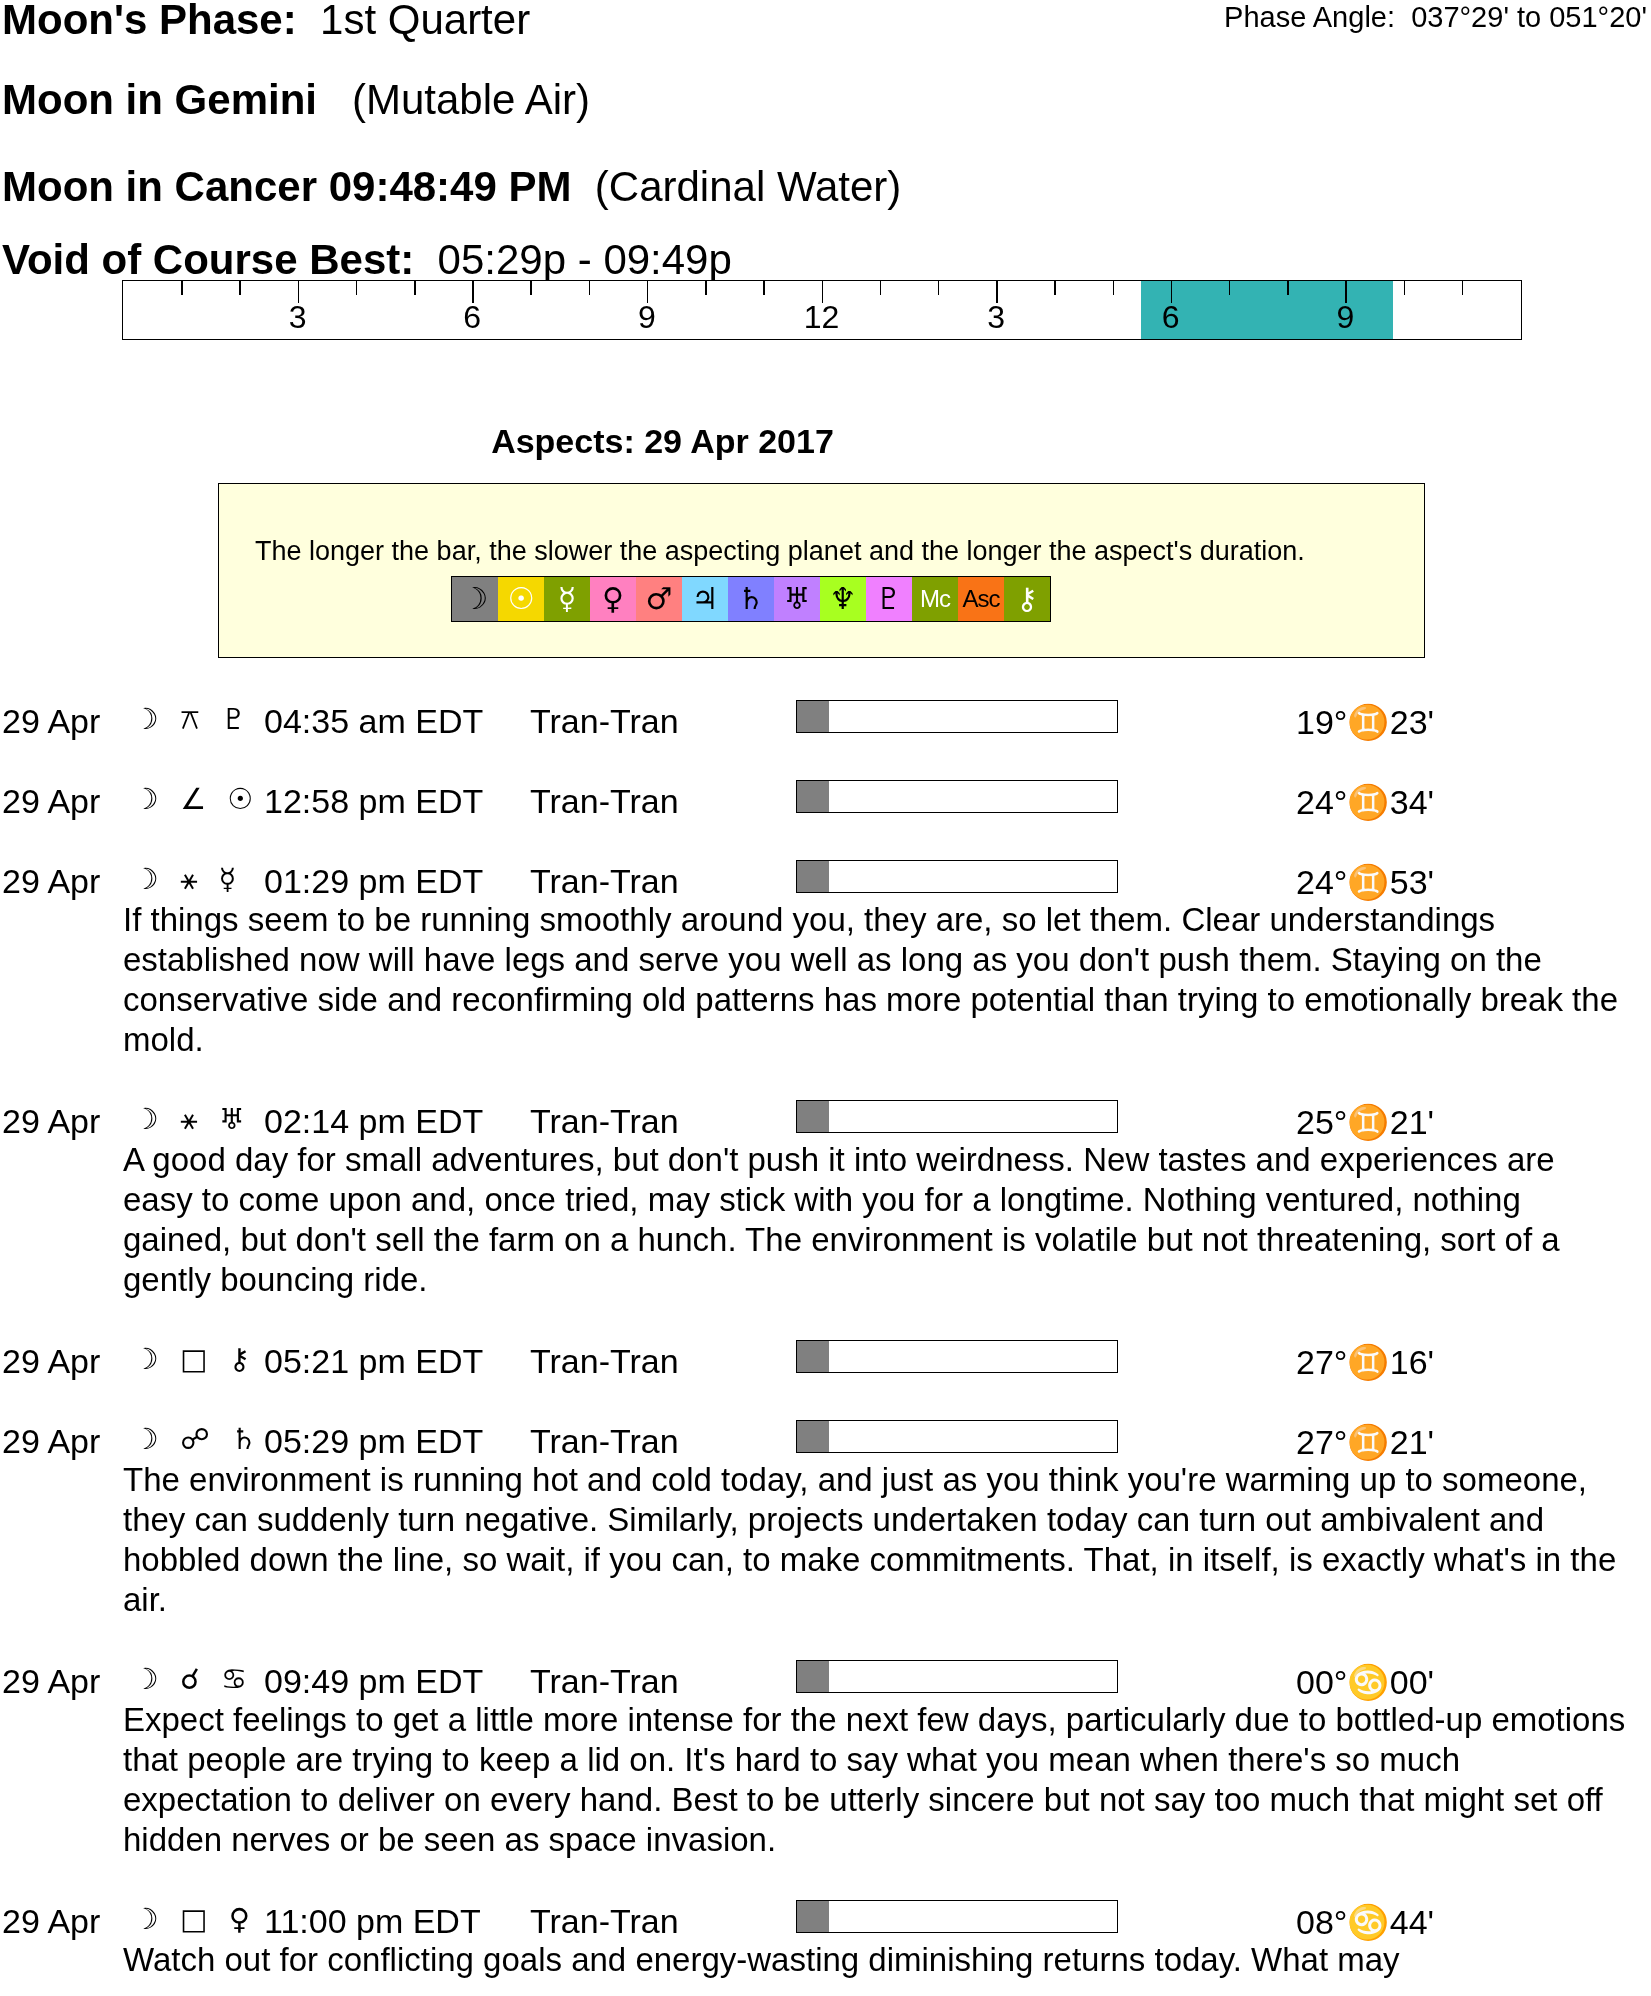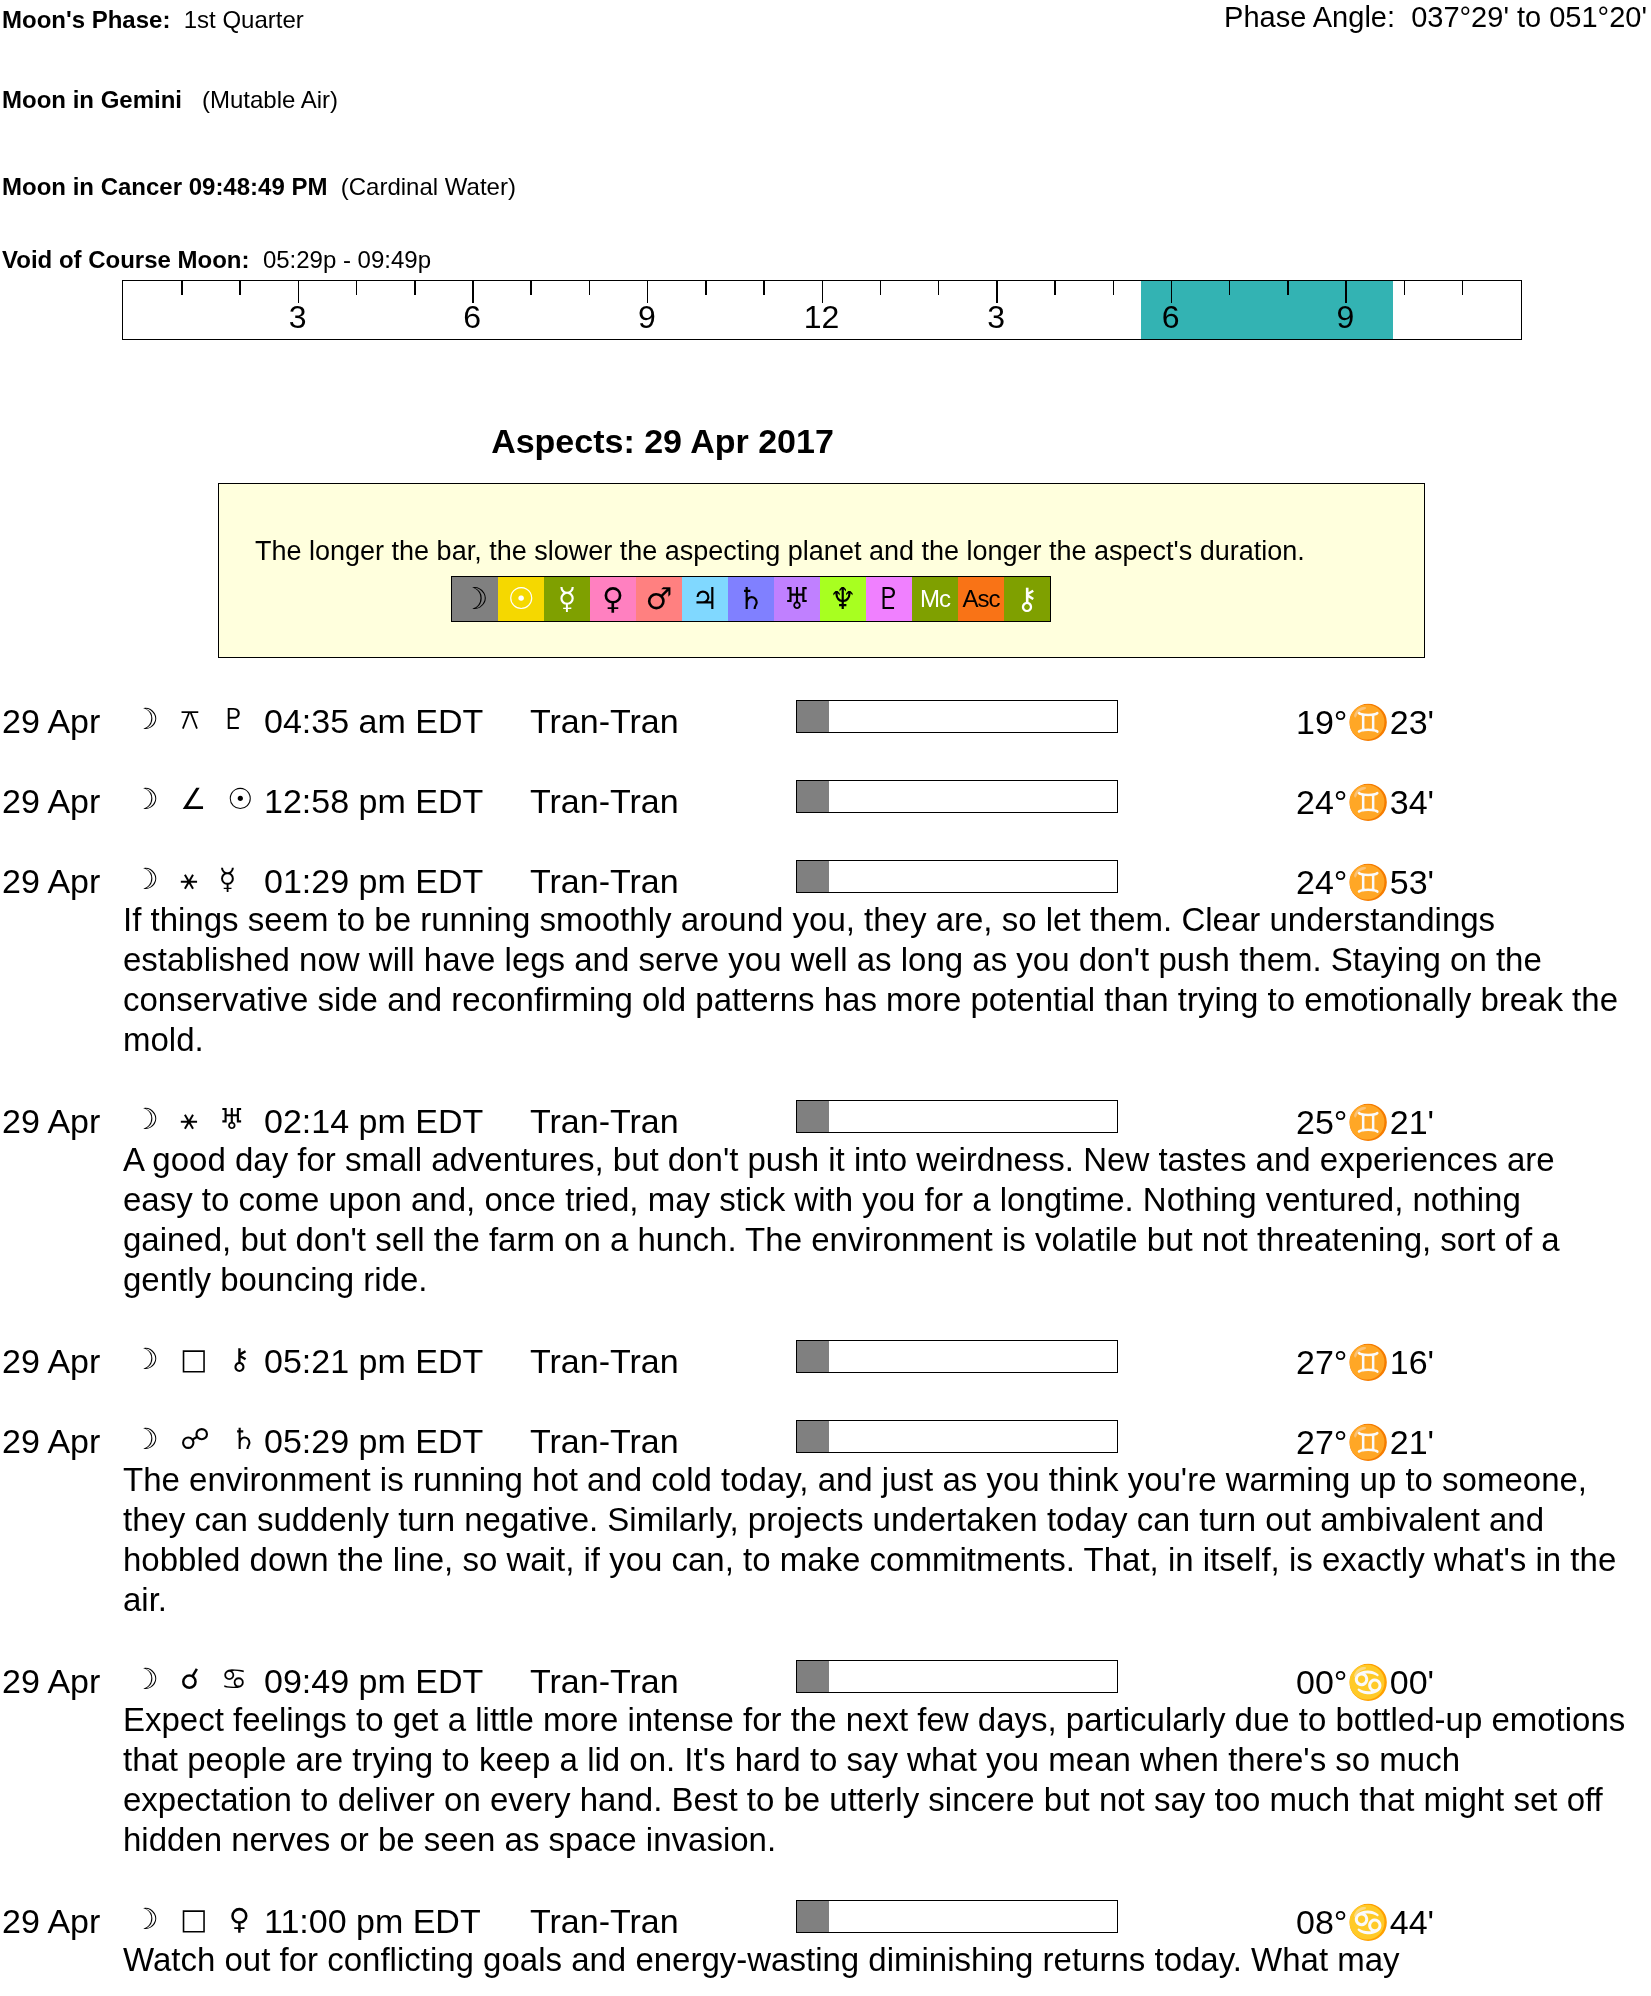--- a/index.html
+++ b/index.html
@@ -1,21 +1,21 @@
 <!DOCTYPE html>
 <html><head>
 <meta charset="utf-8">
 <style>
   html, body { margin: 0; padding: 0; background: #ffffff; }
   body {
     width: 1651px; height: 1996px; overflow: hidden; position: relative;
     font-family: "Liberation Sans", sans-serif; color: #000;
   }
   .abs { position: absolute; white-space: nowrap; }
-  .hdr { font-size: 24px; line-height: 40px; }
+  .hdr { font-size: 42px; line-height: 40px; }
   .hdr b { font-weight: bold; }
   .phase-angle { font-size: 29px; line-height: 34px; right: 4px; top: 0px; }
 
   
   #timeline {
     position: absolute; left: 122px; top: 280px; width: 1400px; height: 60px;
     border: 1.5px solid #000; box-sizing: border-box; background: #fff; overflow: hidden;
   }
   #timeline .voc { position: absolute; top: 0; bottom: 0; }
   #timeline .tick { position: absolute; top: 0; width: 1.5px; background: #000; }
@@ -60,21 +60,21 @@
 <div class="abs phase-angle">
   <span>Phase Angle:</span>&nbsp;&nbsp;<span>037°29' to 051°20'</span>
 </div>
 <div class="abs hdr" style="left:2px; top:80px;">
   <b>Moon in Gemini</b>&nbsp;&nbsp;&nbsp;<span>(Mutable Air)</span>
 </div>
 <div class="abs hdr" style="left:2px; top:160px;margin-top:7px;">
   <b>Moon in Cancer 09:48:49 PM</b>&nbsp;&nbsp;<span>(Cardinal Water)</span>
 </div>
 <div class="abs hdr" style="left:2px; top:240px;">
-  <b>Void of Course Moon:</b>&nbsp;&nbsp;<span>05:29p -  09:49p</span>
+  <b>Void of Course Best:</b>&nbsp;&nbsp;<span>05:29p -  09:49p</span>
 </div>
 
 <div id="timeline">
   <div class="voc" style="left: 1017.66px; width: 252.275px; background: rgb(51, 179, 179);"></div>
 <div class="tick" style="left: 58.2083px; height: 14px;"></div>
     <div class="tick" style="left: 116.417px; height: 14px;"></div>
     <div class="tick" style="left: 174.625px; height: 22px;"></div>
     <div class="tick" style="left: 232.833px; height: 14px;"></div>
     <div class="tick" style="left: 291.042px; height: 14px;"></div>
     <div class="tick" style="left: 349.25px; height: 22px;"></div>

